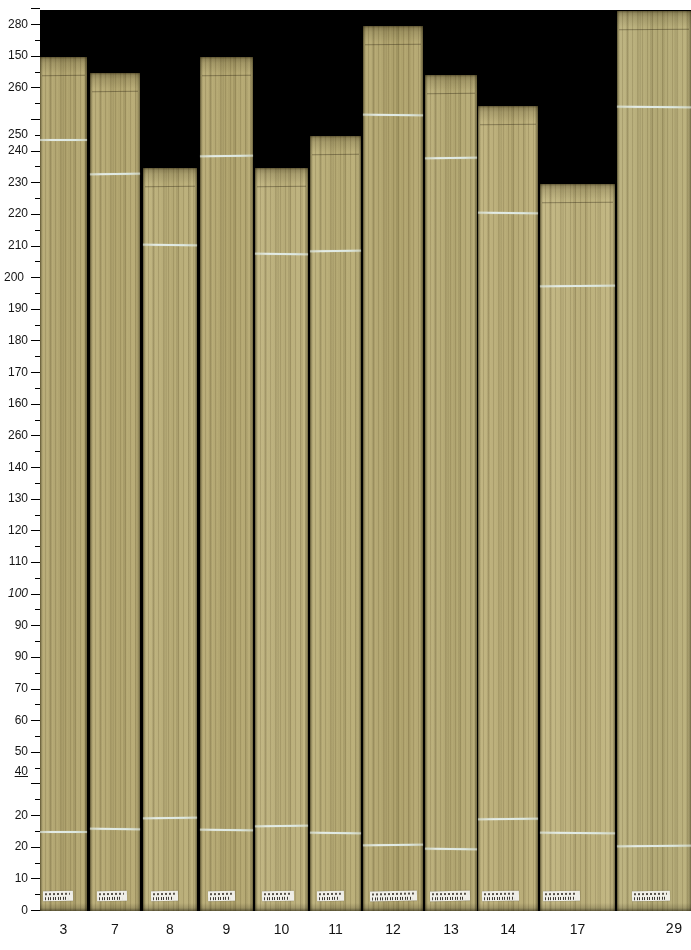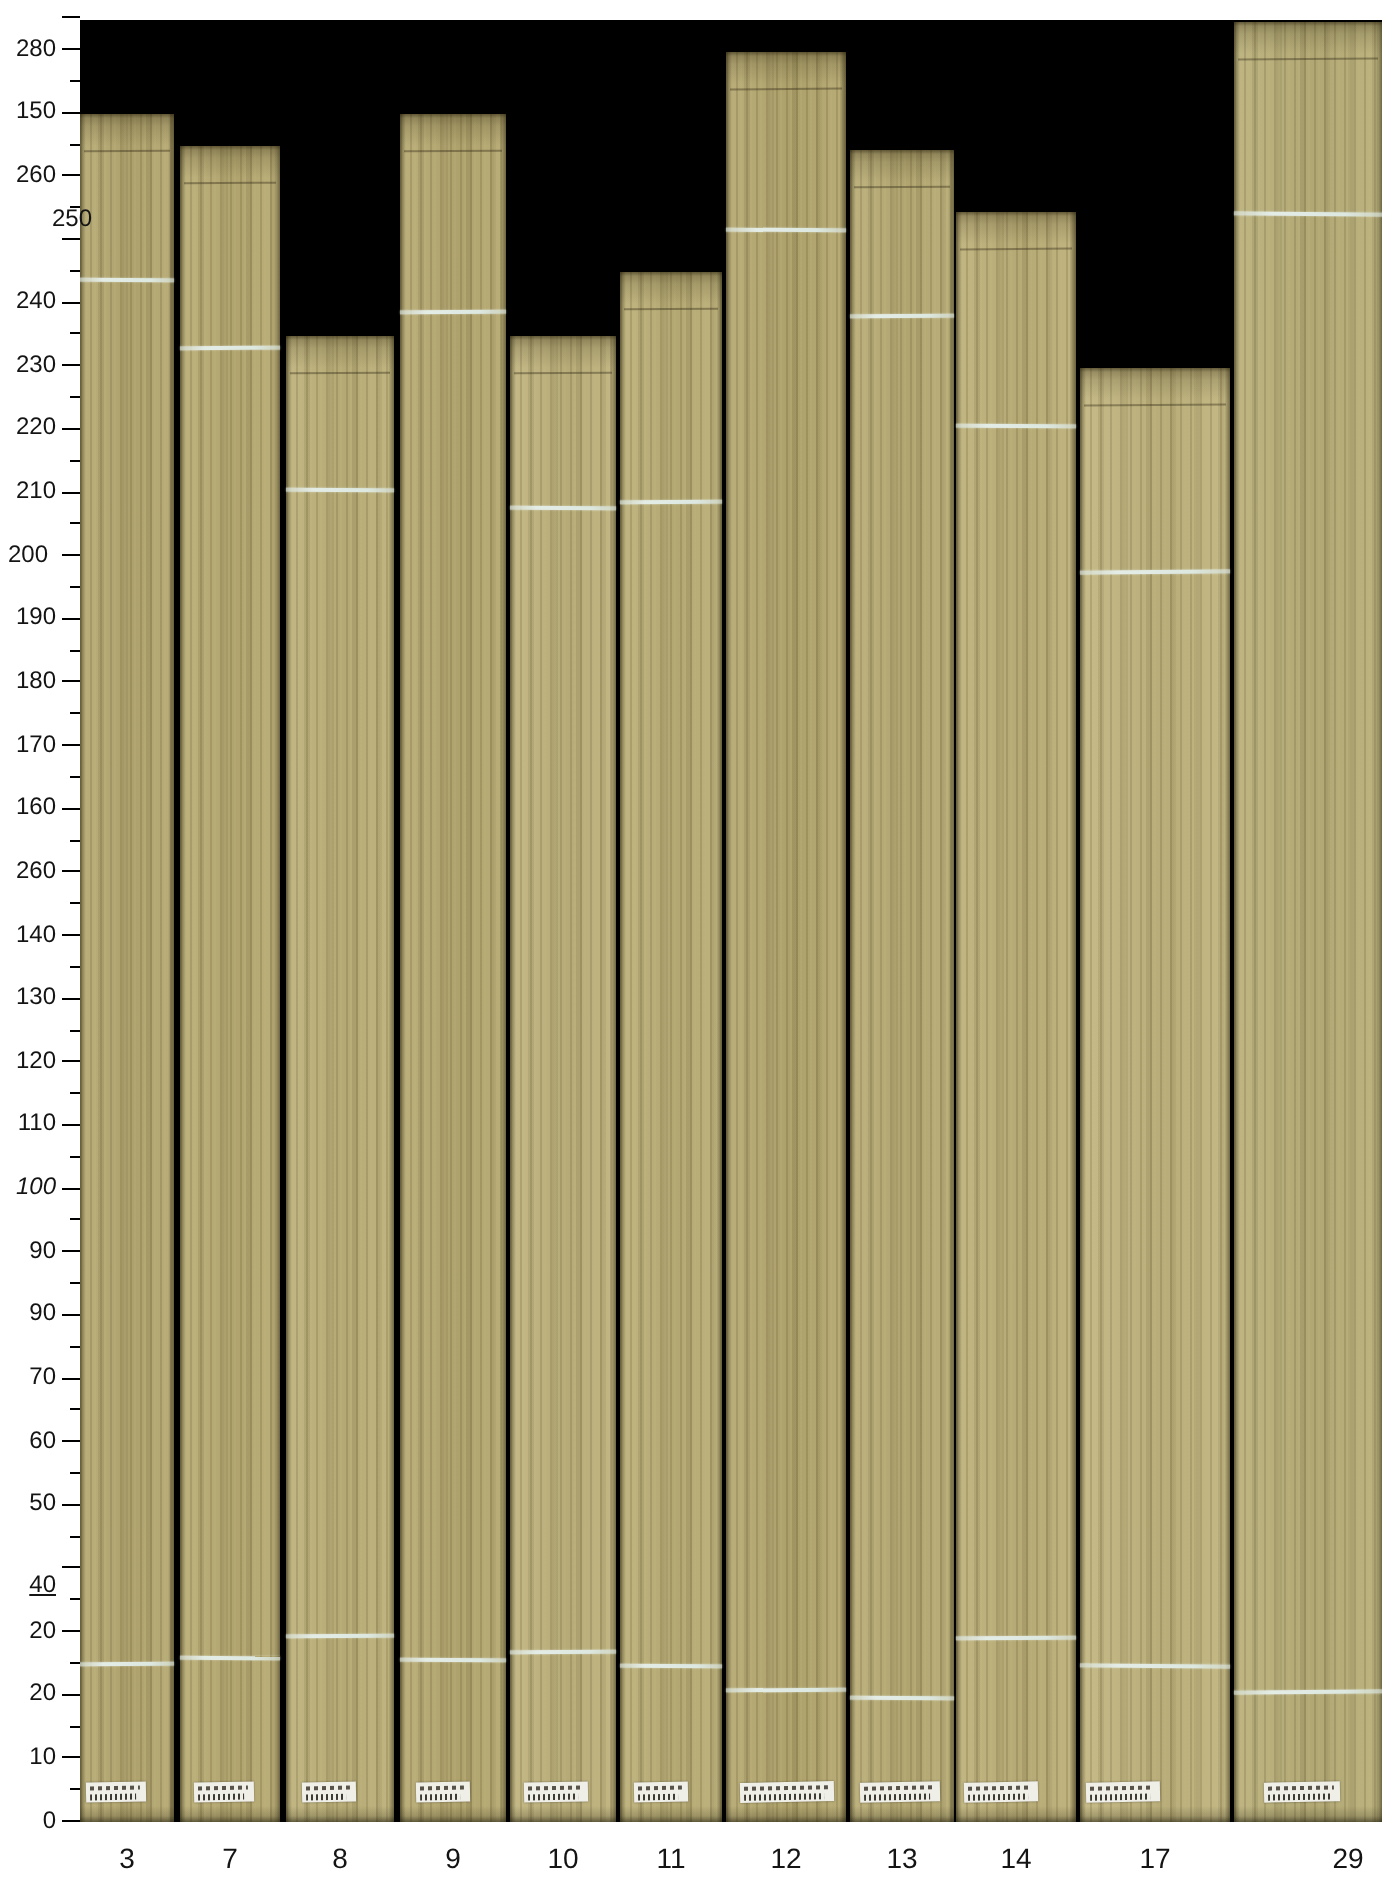--- a/index.html
+++ b/index.html
@@ -91,21 +91,21 @@
       <div class="ytick major" style="top: 878.4px;"></div>
       <div class="ylabel" style="top: 871.9px;">10</div>
       <div class="ytick minor" style="top: 862.5px;"></div>
       <div class="ytick major" style="top: 846.7px;"></div>
       <div class="ylabel" style="top: 840.2px;">20</div>
       <div class="ytick minor" style="top: 830.9px;"></div>
       <div class="ytick major" style="top: 815.1px;"></div>
       <div class="ylabel" style="top: 808.6px;">20</div>
       <div class="ytick minor" style="top: 799.2px;"></div>
       <div class="ytick major" style="top: 783.4px;"></div>
-      <div class="ylabel" style="top: 786px; text-decoration: underline;">40</div>
+      <div class="ylabel" style="top: 765px; text-decoration: underline;">40</div>
       <div class="ytick minor" style="top: 767.6px;"></div>
       <div class="ytick major" style="top: 751.8px;"></div>
       <div class="ylabel" style="top: 745.3px; text-align: right;">50</div>
       <div class="ytick minor" style="top: 736px;"></div>
       <div class="ytick major" style="top: 720.1px;"></div>
       <div class="ylabel" style="top: 713.6px;">60</div>
       <div class="ytick minor" style="top: 704.3px;"></div>
       <div class="ytick major" style="top: 688.5px;"></div>
       <div class="ylabel" style="top: 682px;">70</div>
       <div class="ytick minor" style="top: 672.7px;"></div>
@@ -154,21 +154,21 @@
       <div class="ytick major" style="top: 213.9px;"></div>
       <div class="ylabel" style="top: 207.4px;">220</div>
       <div class="ytick minor" style="top: 198px;"></div>
       <div class="ytick major" style="top: 182.2px;"></div>
       <div class="ylabel" style="top: 175.7px;">230</div>
       <div class="ytick minor" style="top: 166.4px;"></div>
       <div class="ytick major" style="top: 150.6px;"></div>
       <div class="ylabel" style="top: 144.1px;">240</div>
       <div class="ytick minor" style="top: 134.7px;"></div>
       <div class="ytick major" style="top: 118.9px;"></div>
-      <div class="ylabel" style="top: 103px; padding-left: 18px;">250</div>
+      <div class="ylabel" style="top: 128px;">250</div>
       <div class="ytick minor" style="top: 103.1px;"></div>
       <div class="ytick major" style="top: 87.3px;"></div>
       <div class="ylabel" style="top: 80.8px;">260</div>
       <div class="ytick minor" style="top: 71.5px;"></div>
       <div class="ytick major" style="top: 55.6px;"></div>
       <div class="ylabel" style="top: 49.1px;">150</div>
       <div class="ytick minor" style="top: 39.8px;"></div>
       <div class="ytick major" style="top: 24px;"></div>
       <div class="ylabel" style="top: 17.5px;">280</div>
       <div class="ytick major" style="top: 8.2px;"></div>
@@ -245,15 +245,15 @@
       <div class="xlabel" style="left: 63.5px;">3</div>
       <div class="xlabel" style="left: 115px;">7</div>
       <div class="xlabel" style="left: 170px;">8</div>
       <div class="xlabel" style="left: 226.5px;">9</div>
       <div class="xlabel" style="left: 281.5px;">10</div>
       <div class="xlabel" style="left: 335.5px;">11</div>
       <div class="xlabel" style="left: 393px;">12</div>
       <div class="xlabel" style="left: 451px;">13</div>
       <div class="xlabel" style="left: 508px;">14</div>
       <div class="xlabel" style="left: 577.5px;">17</div>
-      <div class="xlabel" style="left: 674px;">29</div>
+      <div class="xlabel" style="left: 674px; font-family: Liberation Mono, monospace;">29</div>
     </div>
 </div>
 
 </body></html>

